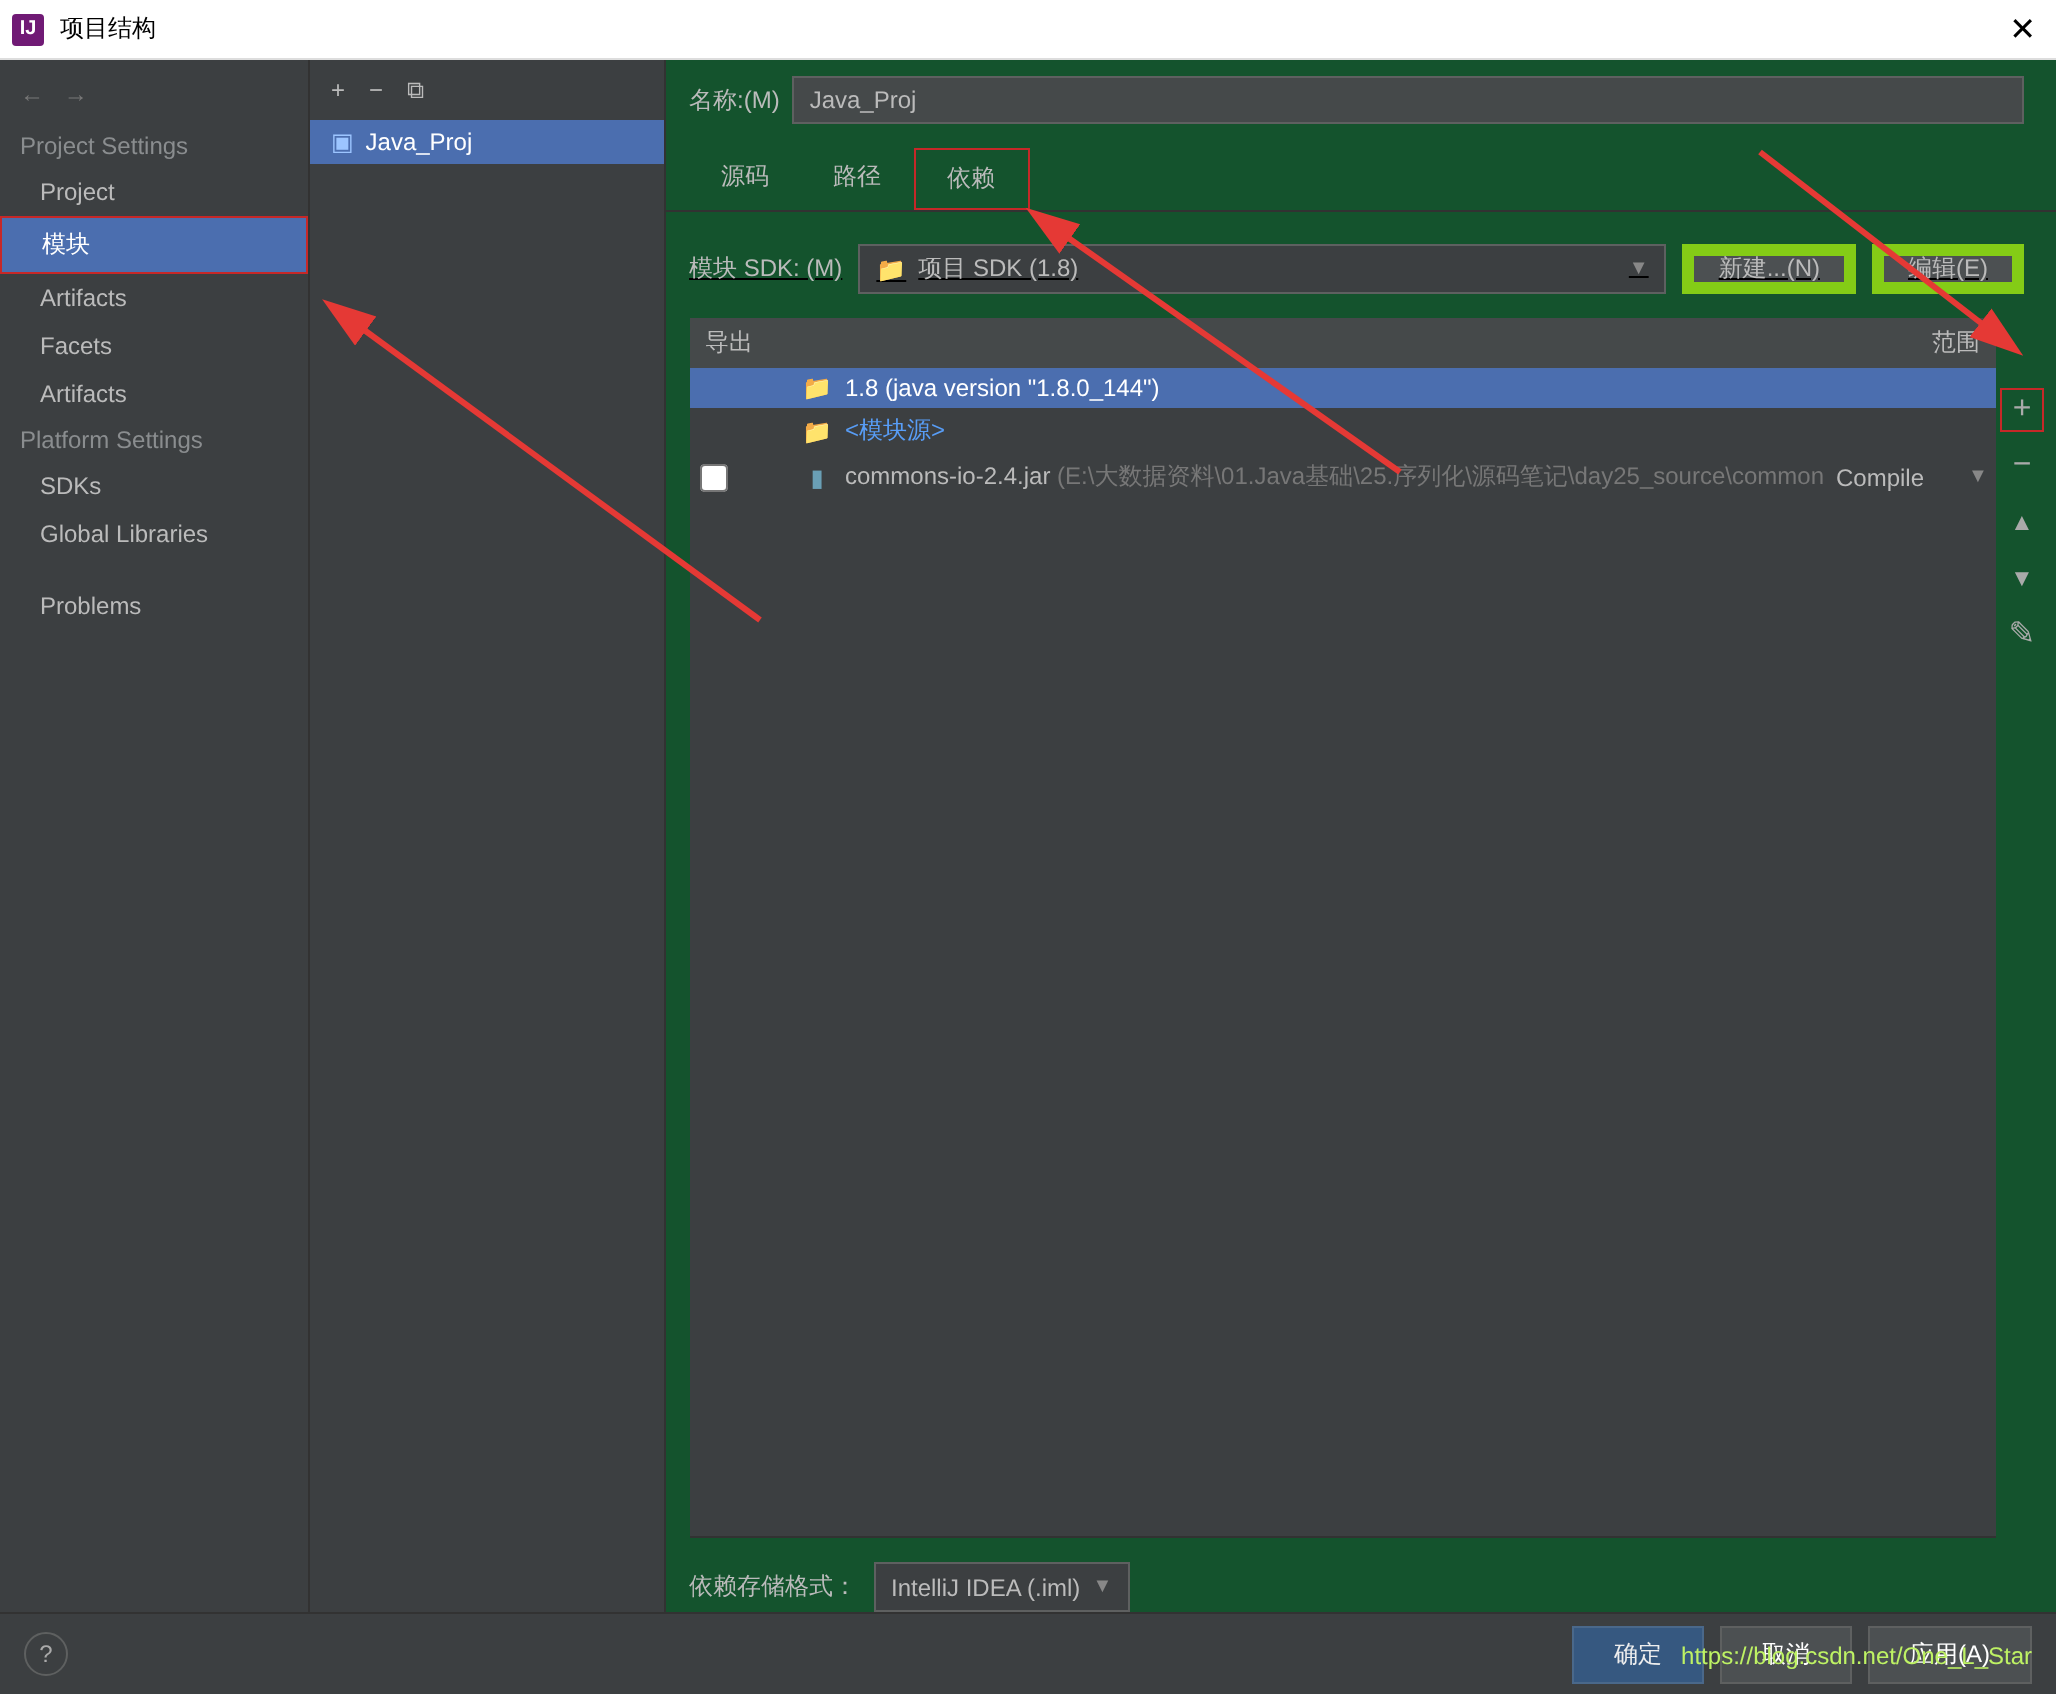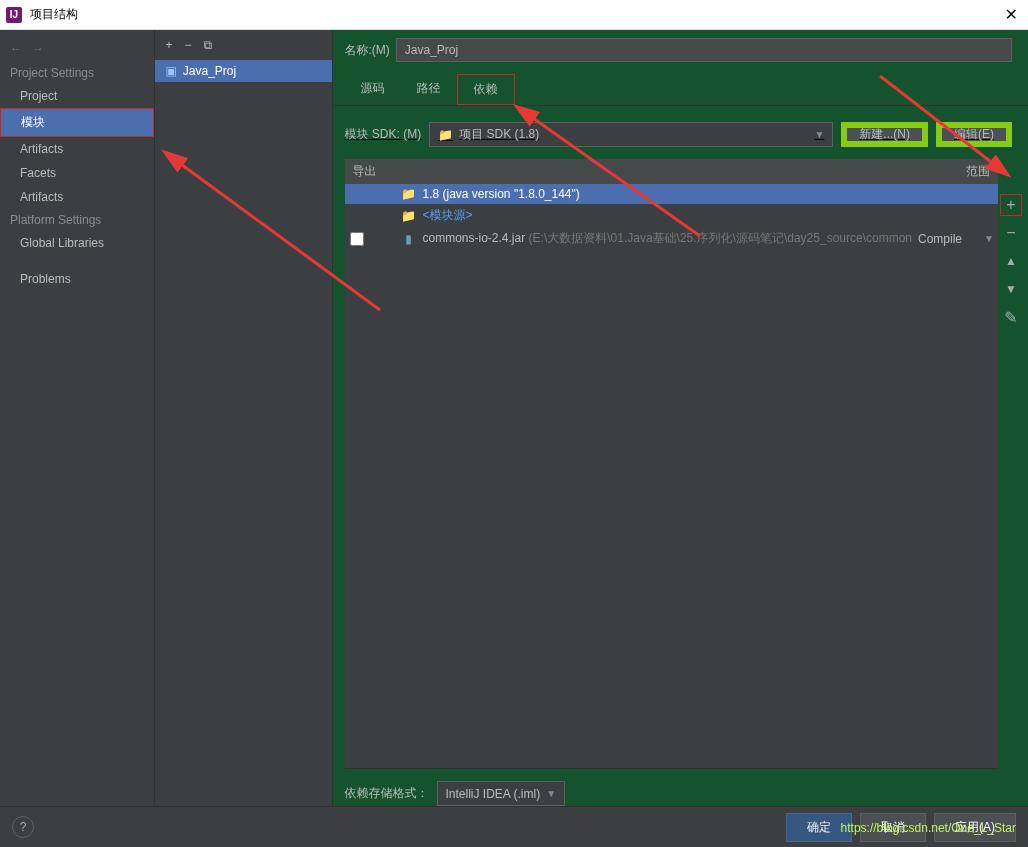--- a/index.html
+++ b/index.html
@@ -80,20 +80,21 @@
       <span>←</span>
       <span>→</span>
     </div>
     <div class="section-hdr cat">Project Settings</div>
     <div class="nav-item">Project</div>
     <div class="nav-item selected">模块</div>
     <div class="nav-item">Artifacts</div>
     <div class="nav-item">Facets</div>
     <div class="nav-item">Artifacts</div>
     <div class="section-hdr cat">Platform Settings</div>
+    <div class="nav-item">SDKs</div>
     <div class="nav-item">Global Libraries</div>
     <div style="height:12px"></div>
     <div class="nav-item">Problems</div>
   </div>
 
   <div class="mid-panel">
     <div class="mid-toolbar">
       <span>+</span>
       <span>−</span>
       <span>⧉</span>

